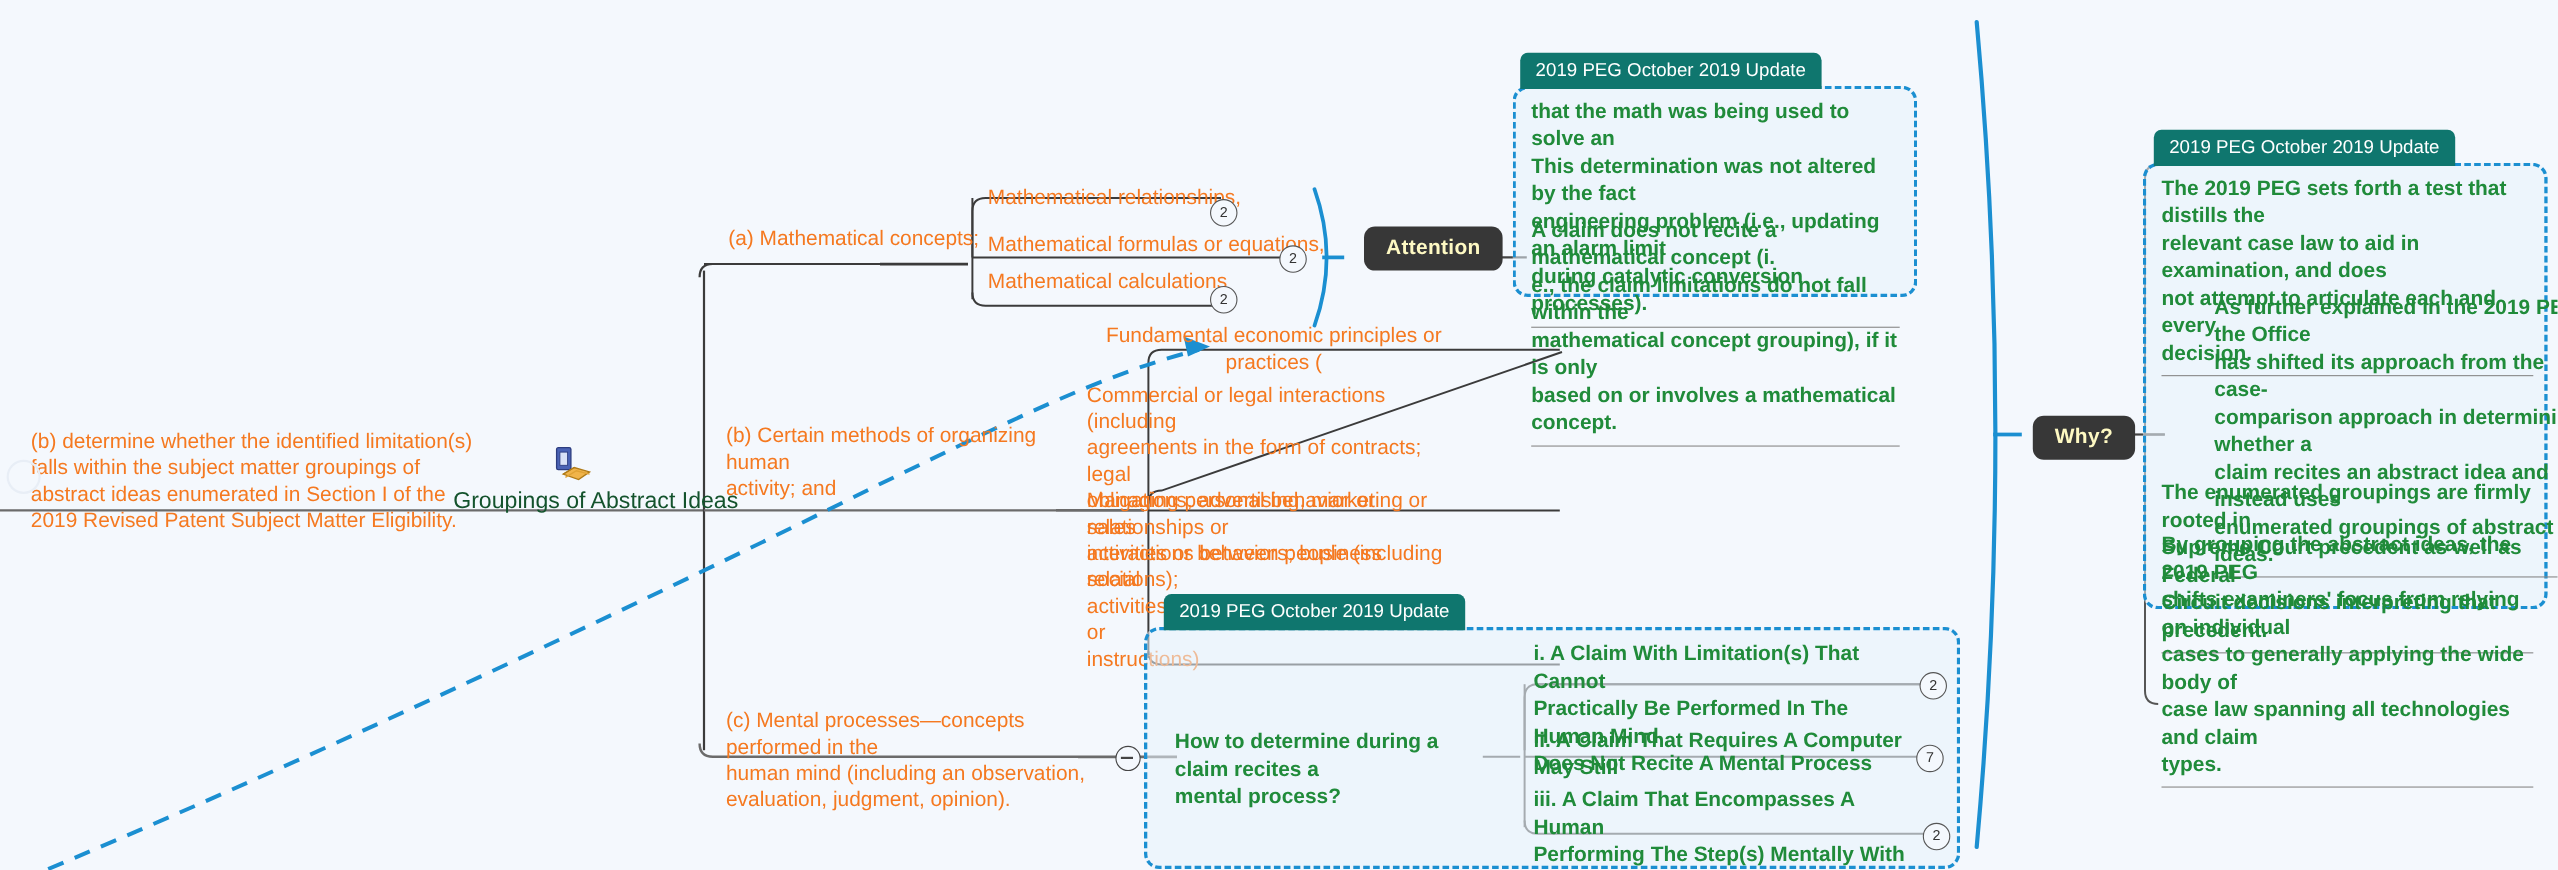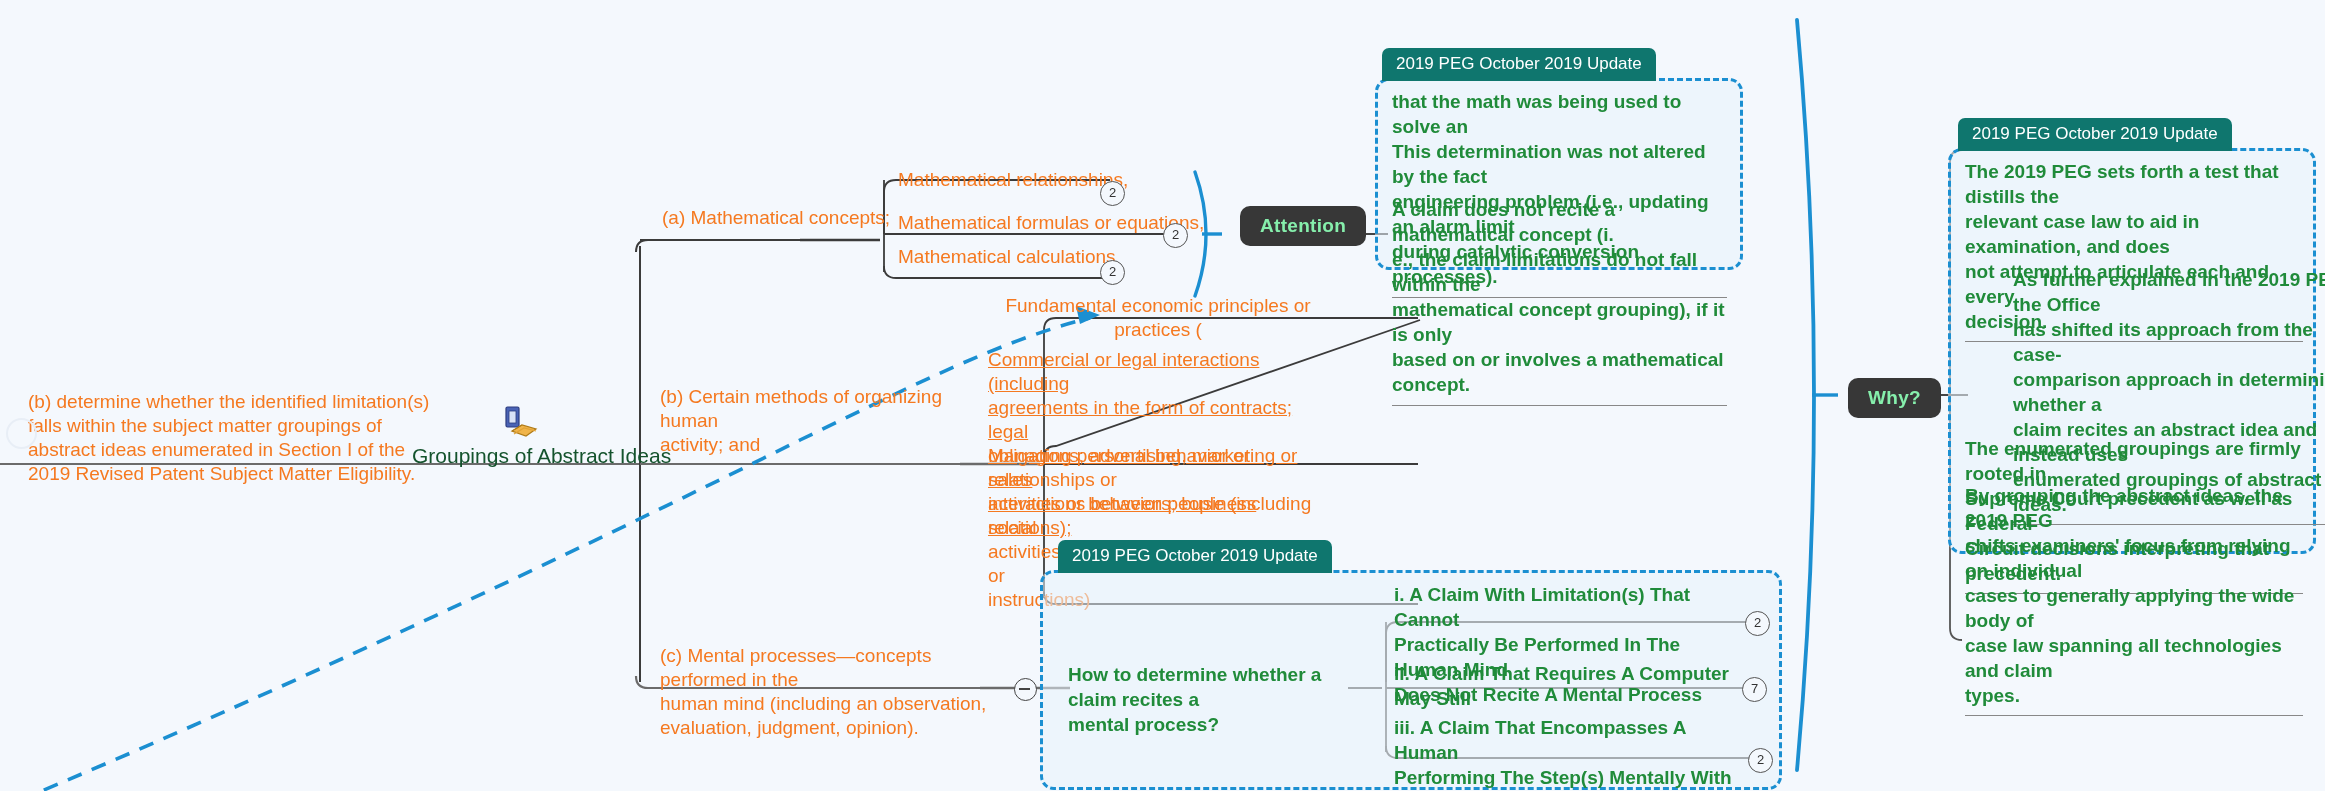--- a/index.html
+++ b/index.html
@@ -15,21 +15,21 @@
 
   .node{position:absolute;}
   .orange{color:#f57920;font-size:19px;line-height:24px;font-weight:400;}
   .orange-b{color:#14532d;font-size:21px;line-height:25px;font-weight:normal;}
   .green{color:#208b3a;font-size:19px;line-height:25px;font-weight:600;}
 
   
   .pill{
     position:absolute;
     background:#373737;
-    color:#86efac;
+    color:#fef9c3;
     font-size:19px;
     font-weight:bold;
     border-radius:10px;
     padding:9px 20px;
     letter-spacing:.3px;
     white-space:nowrap;
   }
 
   
   .tab{
@@ -204,21 +204,21 @@
 
   <div class="node orange" style="left:660px;top:385px;width:300px;">
     <div>(b) Certain methods of organizing human</div>
     <div>activity; and</div>
   </div>
 
   <div class="node orange" style="left:988px;top:294px;width:340px;text-align:center;">
     <div>Fundamental economic principles or practices (</div>
   </div>
 
-  <div class="node orange" style="left:988px;top:348px;width:340px;text-decoration:underline;">
+  <div class="node orange" style="left:988px;top:348px;width:340px;">
     <div>Commercial or legal interactions (including</div>
     <div>agreements in the form of contracts; legal</div>
     <div>obligations; advertising, marketing or sales</div>
     <div>activities or behaviors; business relations);</div>
   </div>
 
   <div class="node orange" style="left:988px;top:444px;width:340px;">
     <div>Managing personal behavior or relationships or</div>
     <div>interactions between people (including social</div>
     <div>activities, teaching, and following rules or</div>
@@ -230,21 +230,21 @@
     <div>human mind (including an observation,</div>
     <div>evaluation, judgment, opinion).</div>
   </div>
   <div class="minus-badge" style="left:1014px;top:678px;"></div>
 
   <div class="tab" style="left:1058px;top:540px;">2019 PEG October 2019 Update</div>
   <div class="callout" style="left:1040px;top:570px;width:742px;height:220px;">
   </div>
 
   <div class="node green" style="left:1068px;top:662px;width:280px;z-index:5;">
-    <div>How to determine whether a claim recites a</div>
+    <div>How to determine during a claim recites a</div>
     <div>mental process?</div>
   </div>
 
   <div class="node green" style="left:1394px;top:582px;width:348px;z-index:5;">
     <div>i. A Claim With Limitation(s) That Cannot</div>
     <div>Practically Be Performed In The Human Mind</div>
     <div>Does Not Recite A Mental Process</div>
   </div>
   <div class="badge" style="left:1745px;top:611px;">2</div>
 

